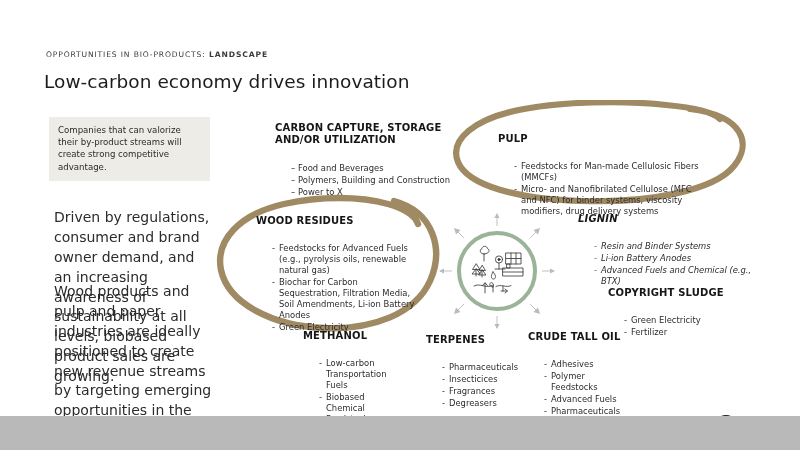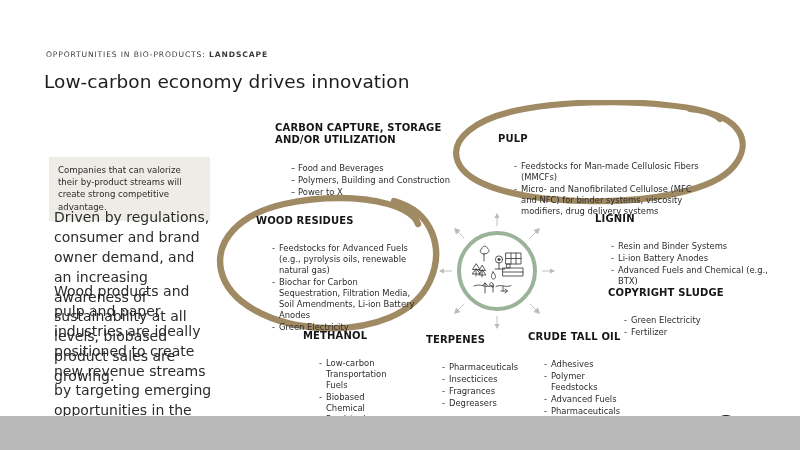--- a/index.html
+++ b/index.html
@@ -46,21 +46,20 @@
     position: absolute;
     left: 49px;
     top: 117px;
     width: 161px;
     padding: 7px 9px 8px 9px;
     background: #eeece6;
     font-size: 8.6px;
     line-height: 1.42;
     color: #2b2b2b;
     box-sizing: border-box;
-    margin-top: 40px;
   }
   .left-para {
     position: absolute;
     left: 54px;
     width: 162px;
     font-size: 14px;
     line-height: 1.42;
     color: #2b2b2b;
   }
   #left-para-1 { top: 208px; }
@@ -95,21 +94,21 @@
     left: 0;
     top: 0;
     color: #2b2b2b;
   }
   .cluster.dash li::before { content: "\2013"; }
 
   
   #c-ccs    { left: 275px; top: 122px; width: 208px; }
   #c-pulp   { left: 498px; top: 133px; width: 222px; }
   #c-wood   { left: 256px; top: 215px; width: 176px; }
-  #c-lignin { left: 595px; top: 213px; width: 190px; }
+  #c-lignin { left: 578px; top: 213px; width: 190px; font-style: italic; }
   #c-sludge { left: 608px; top: 287px; width: 170px; }
   #c-meth   { left: 303px; top: 330px; width: 118px; }
   #c-terp   { left: 426px; top: 334px; width: 100px; }
   #c-cto    { left: 528px; top: 331px; width: 120px; }
 
   
   #emblem-wrap {
     position: absolute;
     left: 438px;
     top: 212px;

